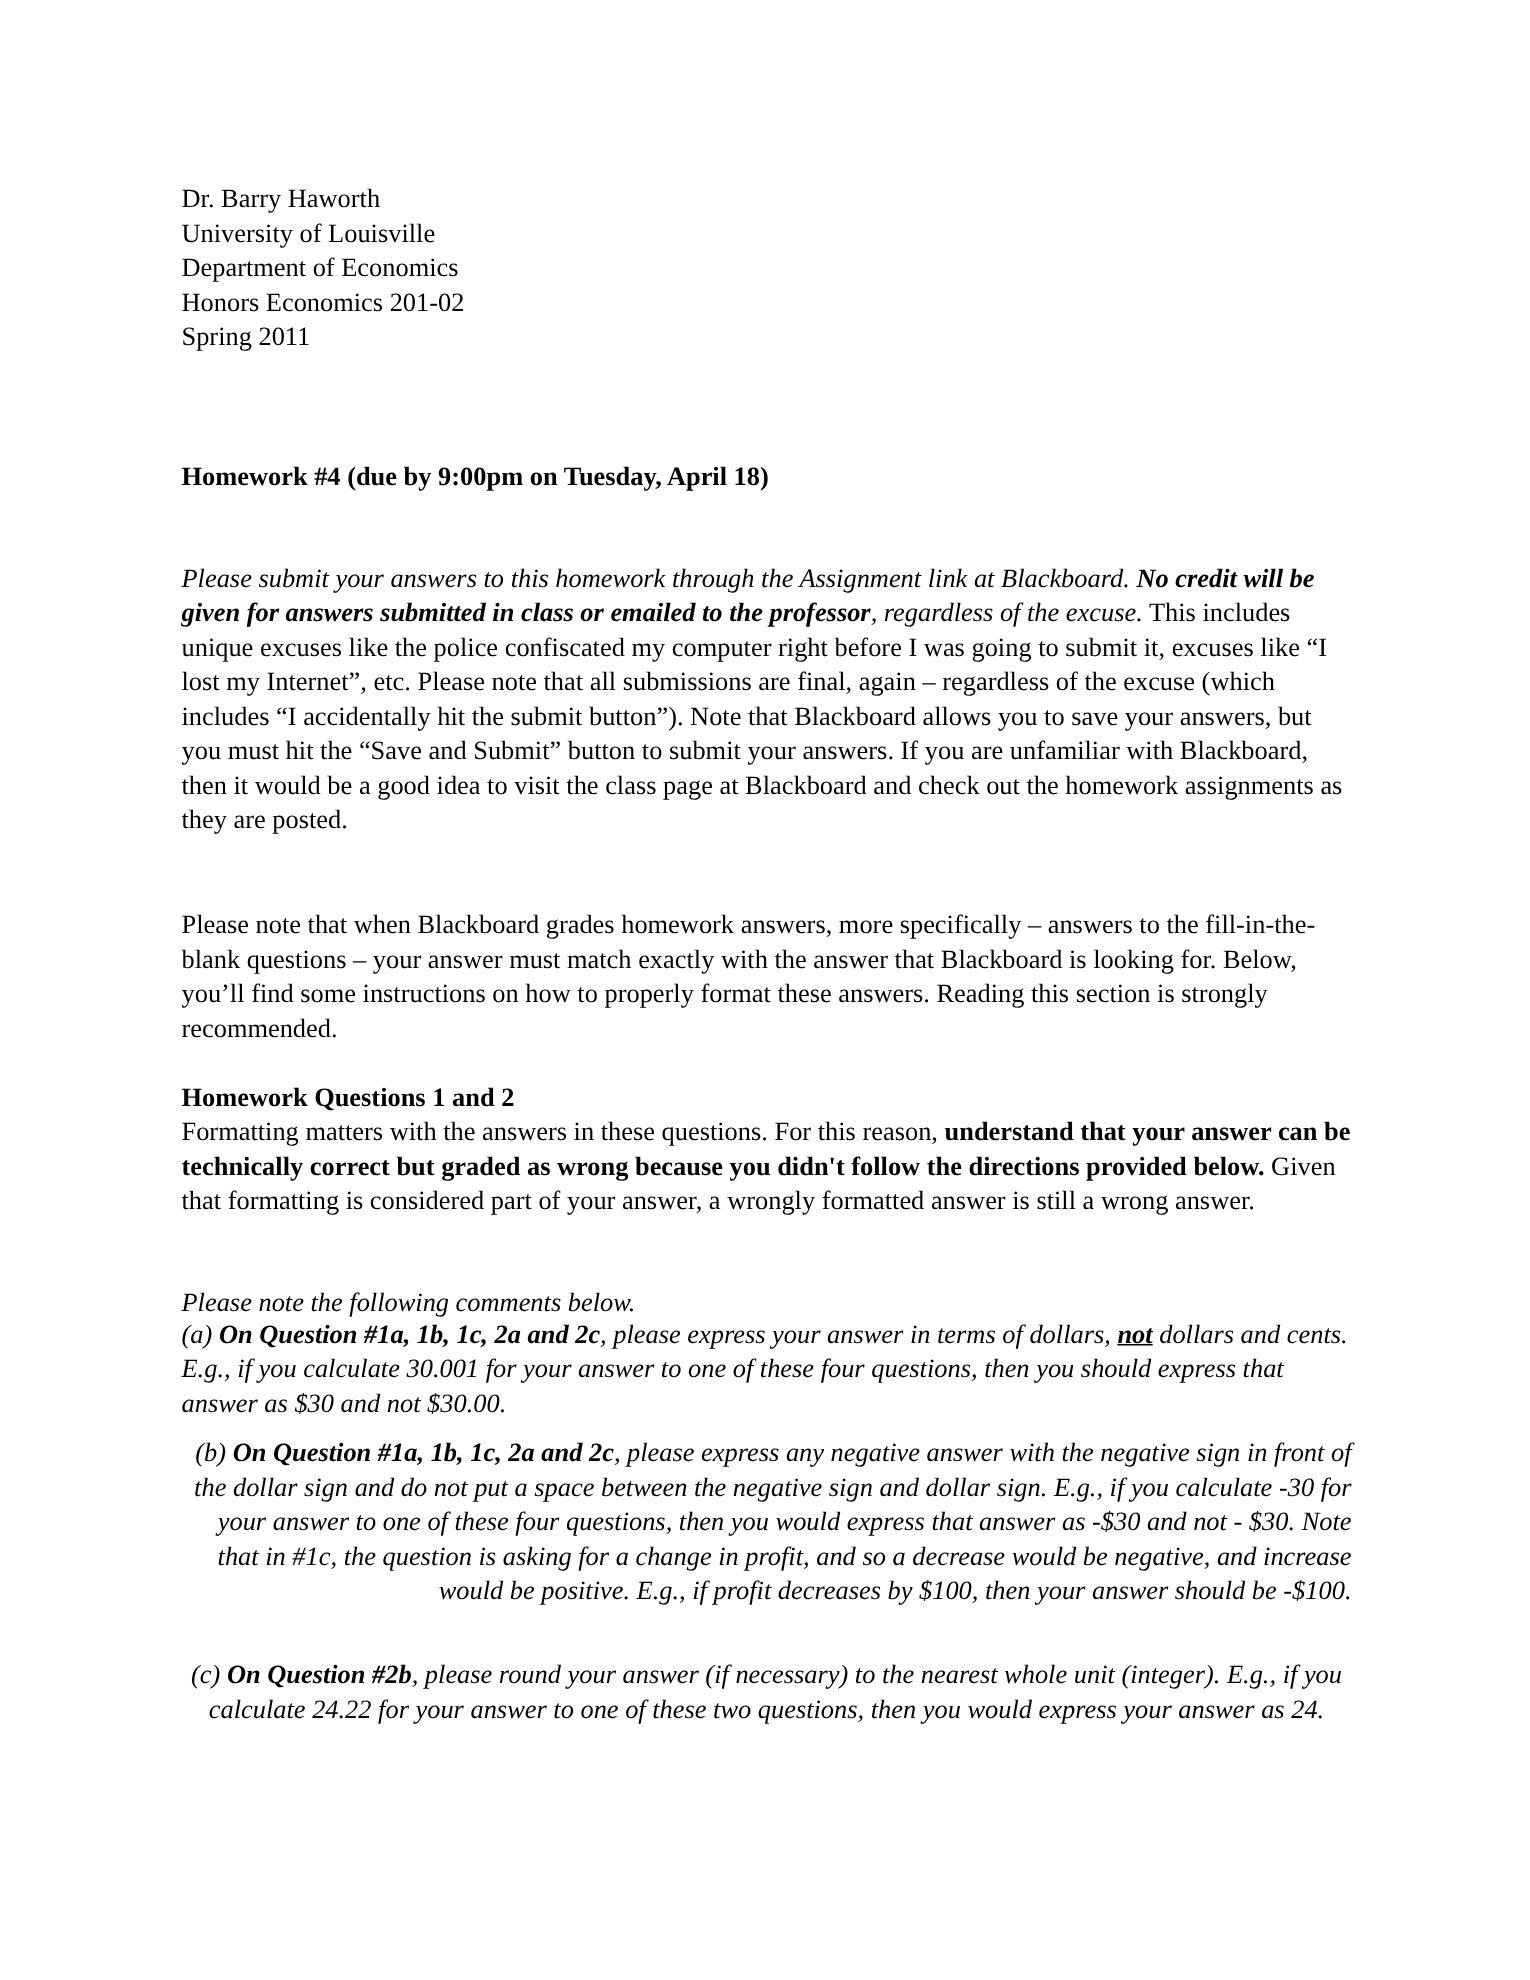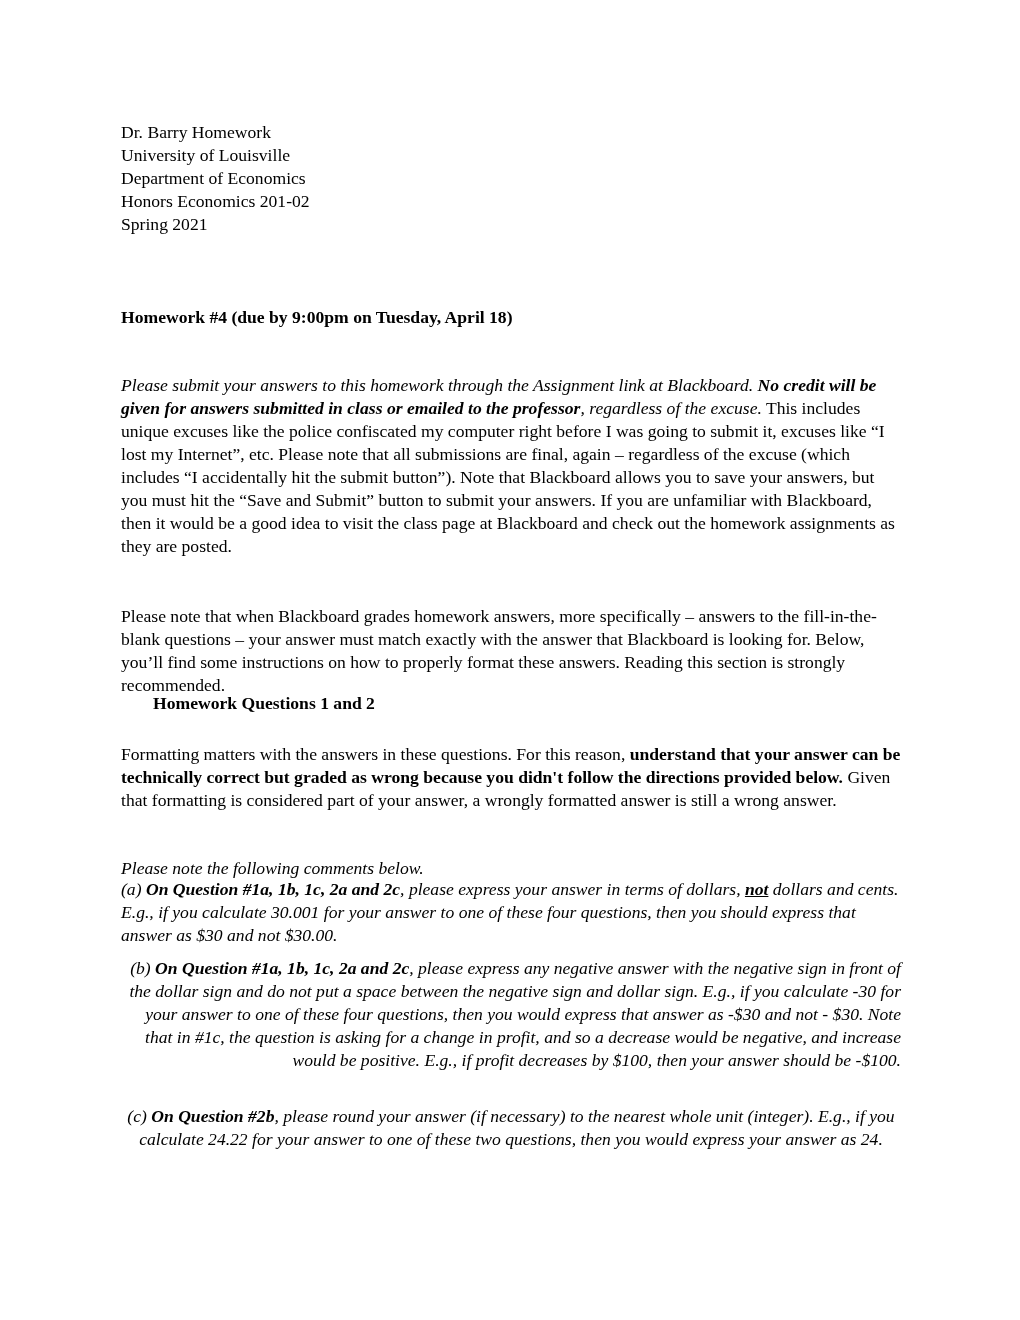--- a/index.html
+++ b/index.html
@@ -11,35 +11,35 @@
   .center { text-align: left; width: 780px; }
   b { font-weight: bold; }
   i { font-style: italic; }
   u { text-decoration: underline; margin-top: 24px; }
 </style>
 </head>
 <body>
 
 <div class="page">
 
-  <div class="line" style="top:121px">Dr. Barry Homework</div>
+  <div class="line" style="top:121px">Dr. Barry Haworth</div>
   <div class="line" style="top:144px">University of Louisville</div>
   <div class="line" style="top:167px">Department of Economics</div>
   <div class="line" style="top:190px">Honors Economics 201-02</div>
-  <div class="line" style="top:213px">Spring 2021</div>
+  <div class="line" style="top:213px">Spring 2011</div>
 
   <div class="line center" style="top:306px; font-weight:bold;">Homework #4 (due by 9:00pm on Tuesday, April 18)</div>
 
   <div class="block" style="top:374px">
     <i>Please submit your answers to this homework through the Assignment link at Blackboard. </i><b><i>No credit will be given for answers submitted in class or emailed to the professor</i></b><i>, regardless of the excuse.</i><span>  This includes unique excuses like the police confiscated my computer right before I was going to submit it, excuses like “I lost my Internet”, etc.  Please note that all submissions are final, again – regardless of the excuse (which includes “I accidentally hit the submit button”). Note that Blackboard allows you to save your answers, but you must hit the “Save and Submit” button to submit your answers.  If you are unfamiliar with Blackboard, then it would be a good idea to visit the class page at Blackboard and check out the homework assignments as they are posted.</span>
   </div>
 
   <div class="block" style="top:605px">Please note that when Blackboard grades homework answers, more specifically – answers to the fill-in-the-blank questions – your answer must match exactly with the answer that Blackboard is looking for.  Below, you’ll find some instructions on how to properly format these answers. Reading this section is strongly recommended.</div>
 
-  <div class="line" style="top:692px; font-weight:bold;margin-left:32px;">Homework Questions 1 and 2</div>
+  <div class="line" style="top:720px; font-weight:bold;">Homework Questions 1 and 2</div>
 
   <div class="block" style="top:743px">
     <span>Formatting matters with the answers in these questions.  For this reason, </span><b>understand that your answer can be technically correct but graded as wrong because you didn't follow the directions provided below.</b><span>  Given that formatting is considered part of your answer, a wrongly formatted answer is still a wrong answer.</span>
   </div>
 
   <div class="line" style="top:845px; font-style:italic;margin-top:12px;">Please note the following comments below.</div>
 
   <div class="block" style="top:878px; font-style:italic;">
     <span> (a) </span><b>On Question #1a, 1b, 1c, 2a and 2c</b><span>, please express your answer in terms of dollars, </span><b><u>not</u></b><span> dollars and cents. E.g., if you calculate 30.001 for your answer to one of these four questions, then you should express that answer as $30 and not $30.00.</span>
   </div>

